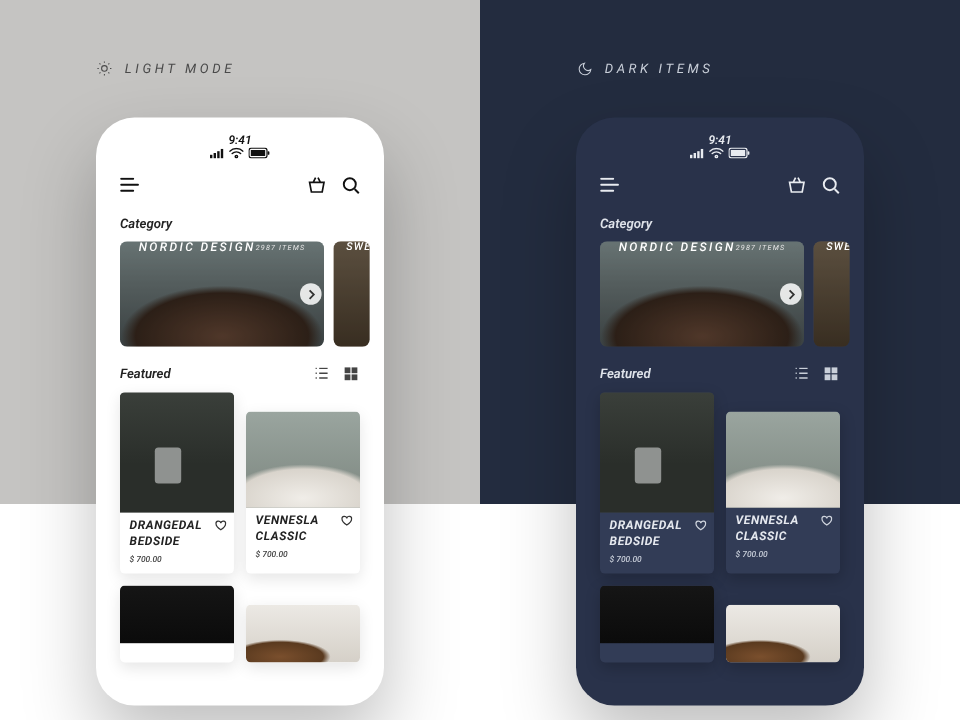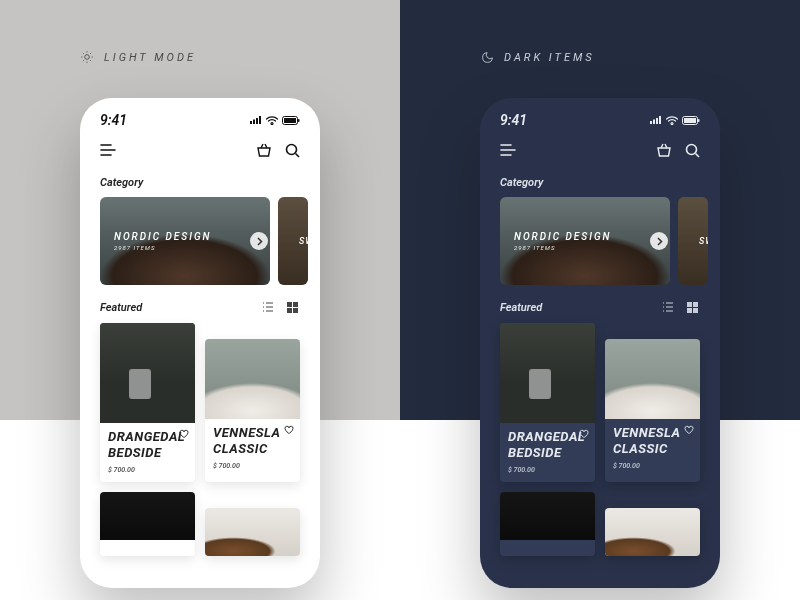--- a/index.html
+++ b/index.html
@@ -42,21 +42,21 @@
     overflow: hidden;
     position: relative;
     box-shadow: 0 30px 60px rgba(0,0,0,0.25);
   }
   .light .phone { background: #ffffff; }
   .dark  .phone { background: #29324a; }
 
   .statusbar {
     display:flex; justify-content:space-between; align-items:center;
     padding: 14px 20px 8px;
-    font-size: 14px; font-weight:600;
+    font-size: 10px; font-weight:600;flex-direction:column;
   }
   .light .statusbar { color:#111; }
   .dark  .statusbar { color:#e8ebf0; }
   .status-right { display:flex; gap:4px; align-items:center; }
   .signal, .wifi, .battery { display:inline-flex; }
   .signal svg, .wifi svg, .battery svg { display:block; }
 
   .topnav {
     display:flex; justify-content:space-between; align-items:center;
     padding: 6px 20px 14px;
@@ -83,21 +83,21 @@
     width: 170px; height: 88px;
     border-radius: 6px;
     overflow:hidden;
     flex:0 0 auto;
     background:#444;
   }
   .cat-card.peek { width:30px; }
   .cat-overlay {
     position:absolute; inset:0;
     background: rgba(0,0,0,0.25);
-    display:flex; flex-direction:column; justify-content:center;
+    display:flex; flex-direction:row; justify-content:center;
     padding:0 14px;
   }
   .cat-title { color:#fff; font-size:10px; letter-spacing:2px; font-weight:500; }
   .cat-sub   { color:#e4e4e4; font-size:6px; margin-top:2px; letter-spacing:1px; }
   .cat-chevron {
     position:absolute; right:2px; top:50%; transform:translateY(-50%);
     width:18px; height:18px; border-radius:50%;
     background:rgba(255,255,255,0.85);
     display:flex; align-items:center; justify-content:center;
     font-size:9px; color:#333;
@@ -140,21 +140,21 @@
     radial-gradient(circle at 70% 60%, #5a5f58 0, #3a3f3a 40%); }
   .prod-a::after { content:""; position:absolute; left:30%; top:46px; width:22px; height:30px; background:#8f9290; border-radius:3px; }
   .prod-b { height:80px; background:
     radial-gradient(ellipse 90px 40px at 50% 90%, #f0ede8 0, #d9d4cc 60%, transparent 70%),
     linear-gradient(180deg,#9aa59f 0%, #7c867f 100%); }
   .prod-c { height:48px; background:linear-gradient(180deg,#151515 0, #0b0b0b 100%); }
   .prod-d { height:48px; background:
     radial-gradient(ellipse 60px 20px at 30% 90%, #7a4f2d 0, #5a3a1f 60%, transparent 70%),
     linear-gradient(180deg,#ece9e4 0, #d5d0c8 100%); }
   .prod-meta { padding:6px 8px 8px; position:relative; }
-  .prod-name { font-size:13px; font-weight:700; letter-spacing:0.5px; line-height:1.25; }
+  .prod-name { font-size:10px; font-weight:700; letter-spacing:0.5px; line-height:1.25; }
   .light .prod-name { color:#222; }
   .dark  .prod-name { color:#e6e9ef; }
   .prod-price { font-size:7px; margin-top:4px; font-weight:500; }
   .light .prod-price { color:#444; }
   .dark  .prod-price { color:#c6ccd7; }
   .heart {
     position:absolute; right:6px; top:6px; width:10px; height:10px;
     display:flex; align-items:center; justify-content:center;
   }
   .light .heart { color:#333; }

